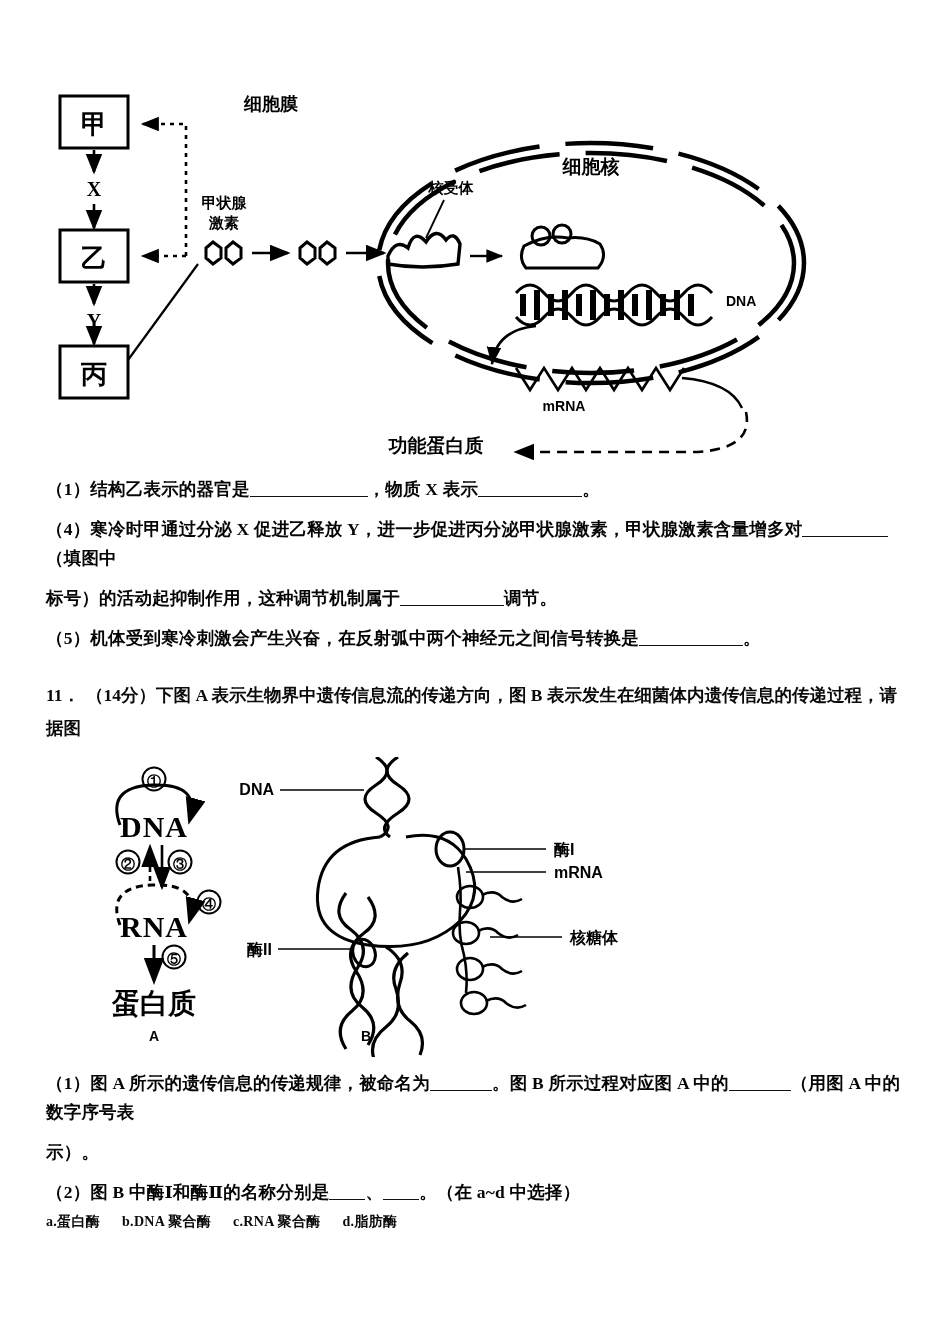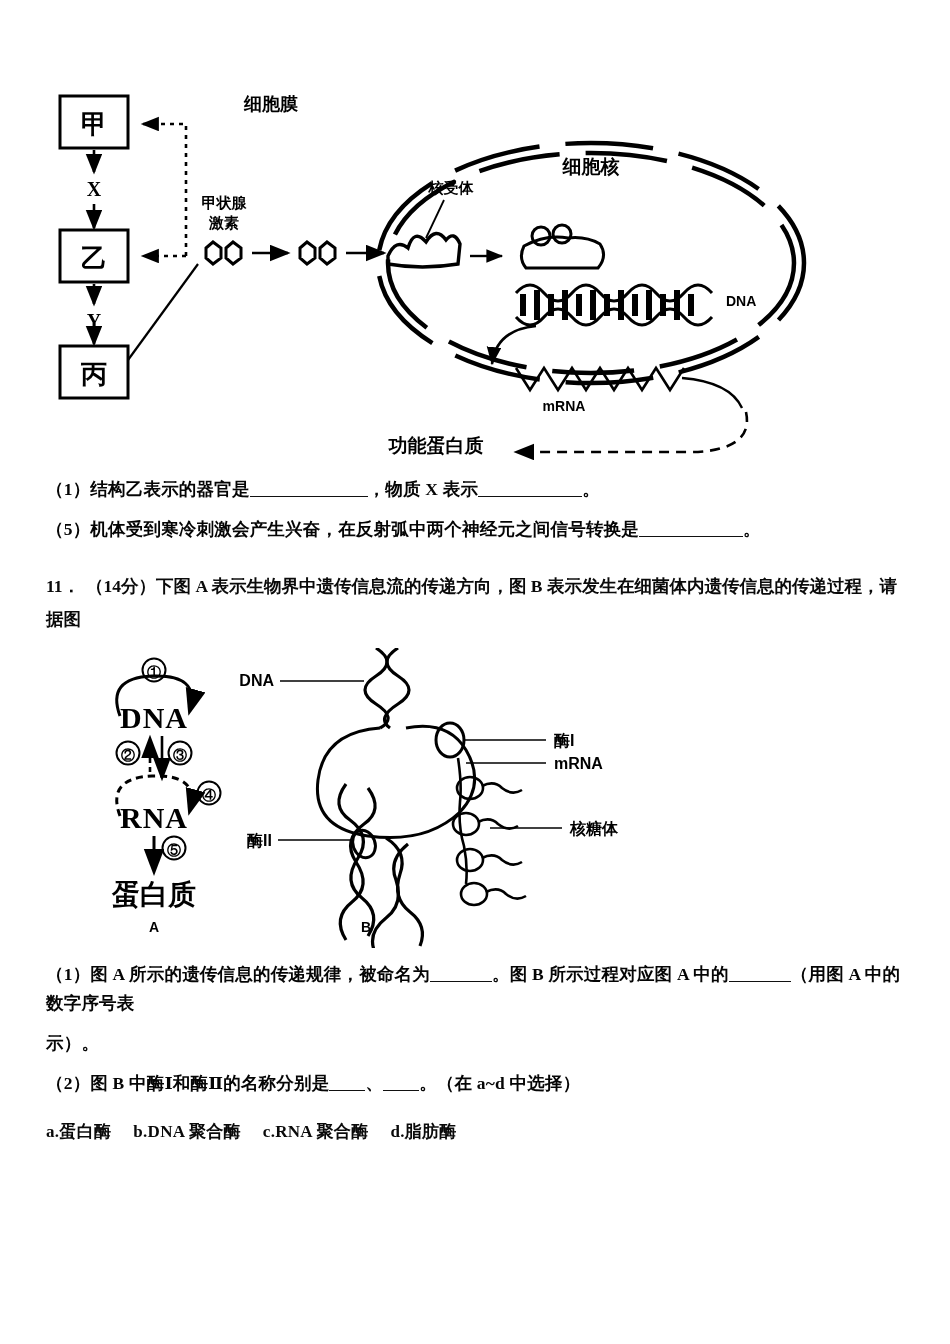--- a/index.html
+++ b/index.html
@@ -67,23 +67,23 @@
   
   .fig-ab {
     position: relative;
     width: 858px;
     height: 300px;
     margin-top: 12px;
   }
   .fig-ab svg { display: block; }
 
   .ans-options {
-    font-size: 17px;
+    font-size: 14px;
     font-weight: 700;
-    margin-top: 22px;
+    margin-top: 6px;
     letter-spacing: 0.3px;
   }
   .ans-options span { margin-right: 22px; }
   .tight { margin-bottom: 6px; }
 </style>
 </head>
 <body>
 
 <div class="page">
 
@@ -191,21 +191,27 @@
   </div>
 
   <div>
 
     <p class="qline">
       <span>（1）结构乙表示的器官是</span><span class="blank b-xl"></span><span>，物质 X 表示</span><span class="blank b-lg"></span><span>。</span>
     </p>
 
 
 
-
+    <p class="qline">
+      <span>（4）寒冷时甲通过分泌 X 促进乙释放 Y，进一步促进丙分泌甲状腺激素，甲状腺激素含量增多对</span><span class="blank b-md"></span><span>（填图中</span>
+    </p>
+
+    <p class="qline">
+      <span>标号）的活动起抑制作用，这种调节机制属于</span><span class="blank b-lg"></span><span>调节。</span>
+    </p>
 
     <p class="qline">
       <span>（5）机体受到寒冷刺激会产生兴奋，在反射弧中两个神经元之间信号转换是</span><span class="blank b-lg"></span><span>。</span>
     </p>
   </div>
 
   <p class="q11-head">
     <span class="num">11．</span><span>（14分）</span><span>下图 A 表示生物界中遗传信息流的传递方向，图 B 表示发生在细菌体内遗传信息的传递过程，请据图</span>
   </p>
 

